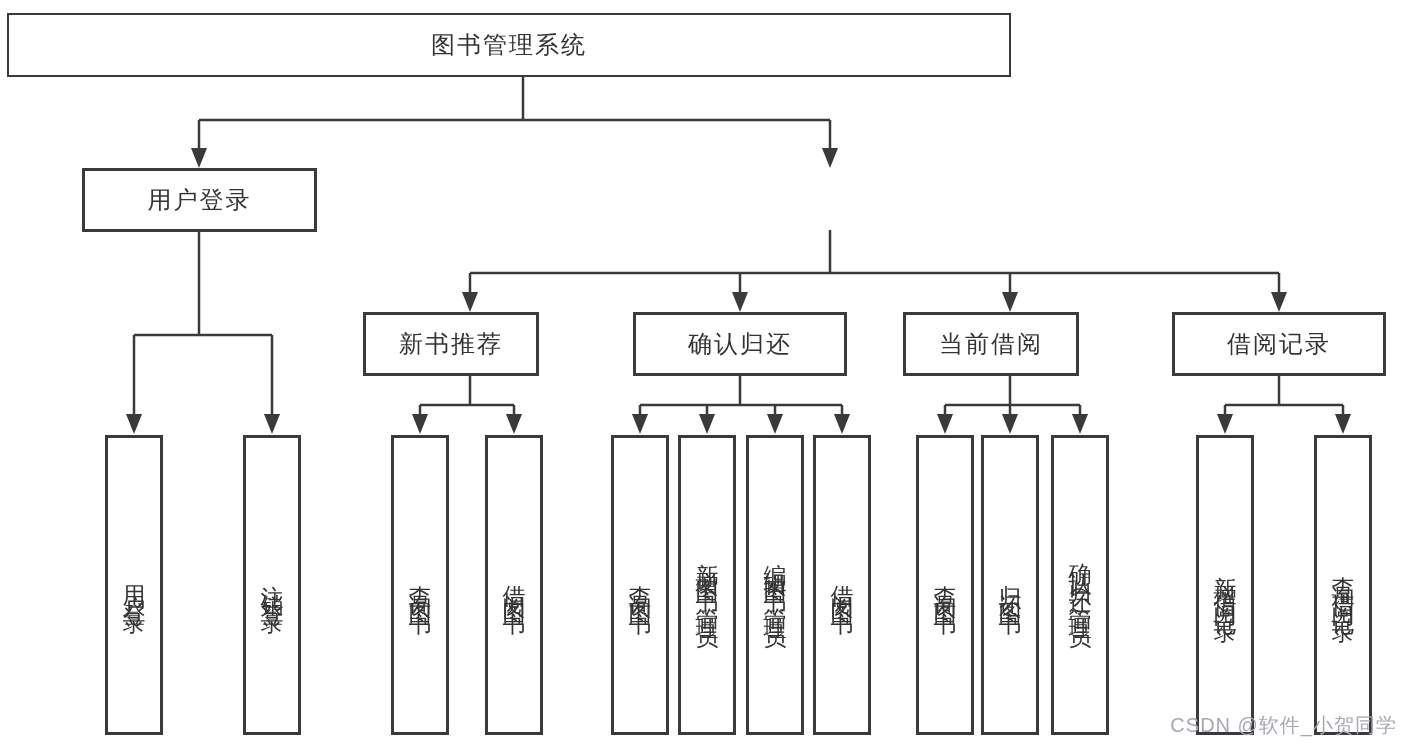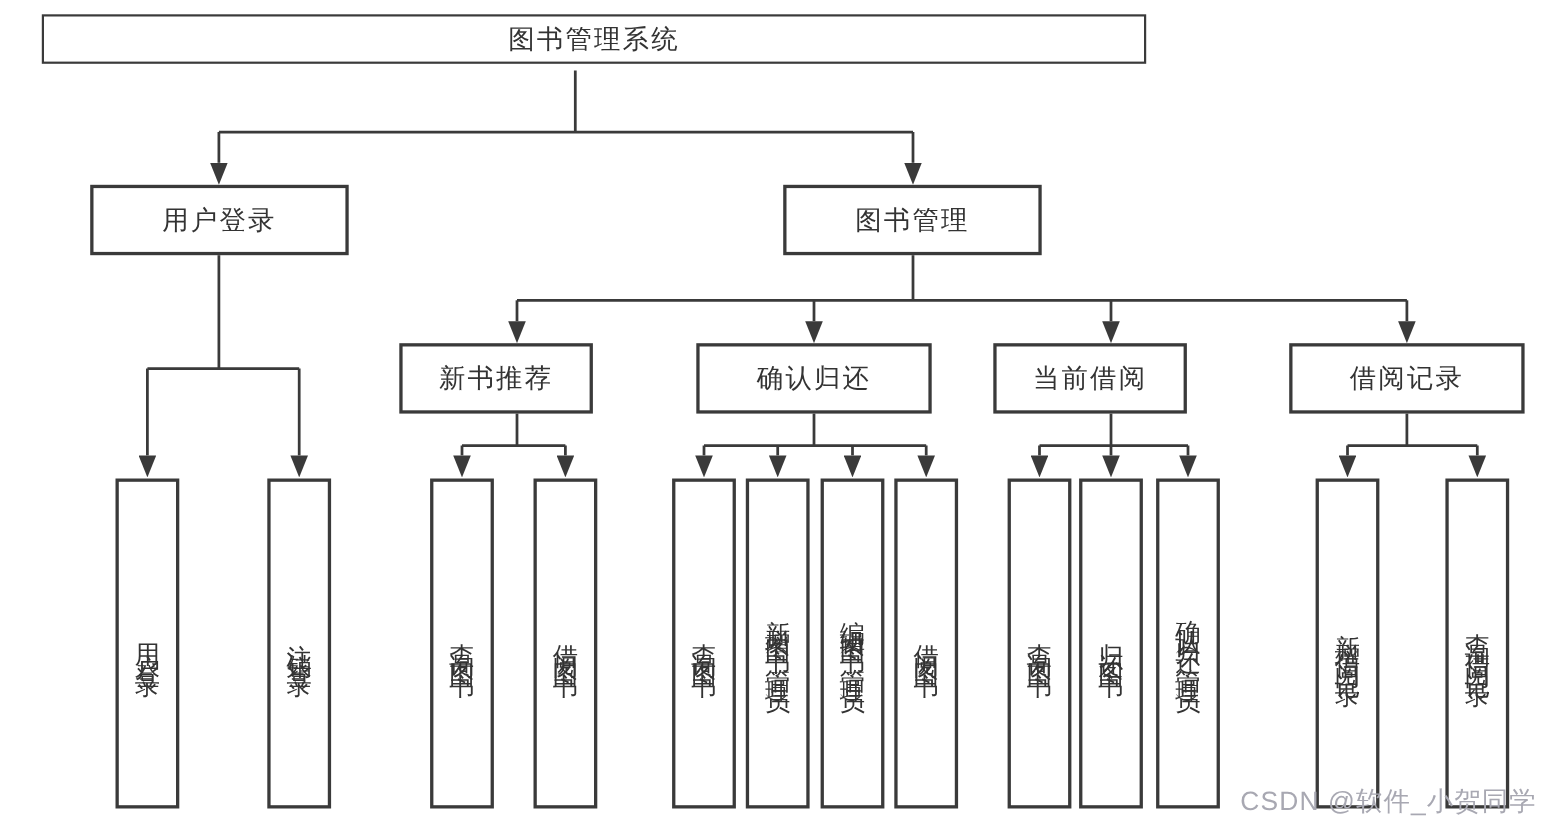--- a/index.html
+++ b/index.html
@@ -28,21 +28,21 @@
     position:absolute;z-index:2;top:435px;width:58px;height:300px;
     background:#ffffff;border:3px solid var(--line-color);box-sizing:border-box;
     display:flex;align-items:center;justify-content:center;
   }
   .node-v .vtext{
     writing-mode:vertical-lr;text-orientation:mixed;
     font-size:23px;letter-spacing:9px;line-height:1;
   }
   .watermark{
     position:absolute;z-index:3;top:712px;right:8px;
-    font-size:24px;letter-spacing:1px;color:var(--wm-color);
+    font-size:20px;letter-spacing:1px;color:var(--wm-color);
   }
 </style>
 </head>
 <body>
 
 <div class="stage">
 
   <svg class="connectors" width="1405" height="747" viewBox="0 0 1405 747" aria-hidden="true">
     <defs>
       <marker id="arw" viewBox="0 0 20 16" refX="0" refY="8" markerWidth="20" markerHeight="16" markerUnits="userSpaceOnUse" orient="auto">
@@ -74,29 +74,26 @@
       <line x1="775" y1="405" x2="775" y2="414" marker-end="url(#arw)"></line>
       <line x1="842" y1="405" x2="842" y2="414" marker-end="url(#arw)"></line>
       <line x1="945" y1="405" x2="945" y2="414" marker-end="url(#arw)"></line>
       <line x1="1010" y1="405" x2="1010" y2="414" marker-end="url(#arw)"></line>
       <line x1="1080" y1="405" x2="1080" y2="414" marker-end="url(#arw)"></line>
       <line x1="1225" y1="405" x2="1225" y2="414" marker-end="url(#arw)"></line>
       <line x1="1343" y1="405" x2="1343" y2="414" marker-end="url(#arw)"></line>
     </g>
   </svg>
 
-  <div class="node-h root" style="left:38px;top:13px;width:1004px;height:45px;text-align:center;">
+  <div class="node-h root" style="left:7px;top:13px;width:1004px;height:64px;text-align:center;">
     <span>图书管理系统</span>
   </div>
 
   <div class="node-h" style="left:82px;top:168px;width:235px;height:64px;">
     <span>用户登录</span>
-  </div>
-  <div class="node-h" style="left:712px;top:168px;width:235px;height:64px;">
-    <span>图书管理</span>
   </div>
 
   <div class="node-h" style="left:363px;top:312px;width:176px;height:64px;">
     <span>新书推荐</span>
   </div>
   <div class="node-h" style="left:633px;top:312px;width:214px;height:64px;">
     <span>确认归还</span>
   </div>
   <div class="node-h" style="left:903px;top:312px;width:176px;height:64px;">
     <span>当前借阅</span>

